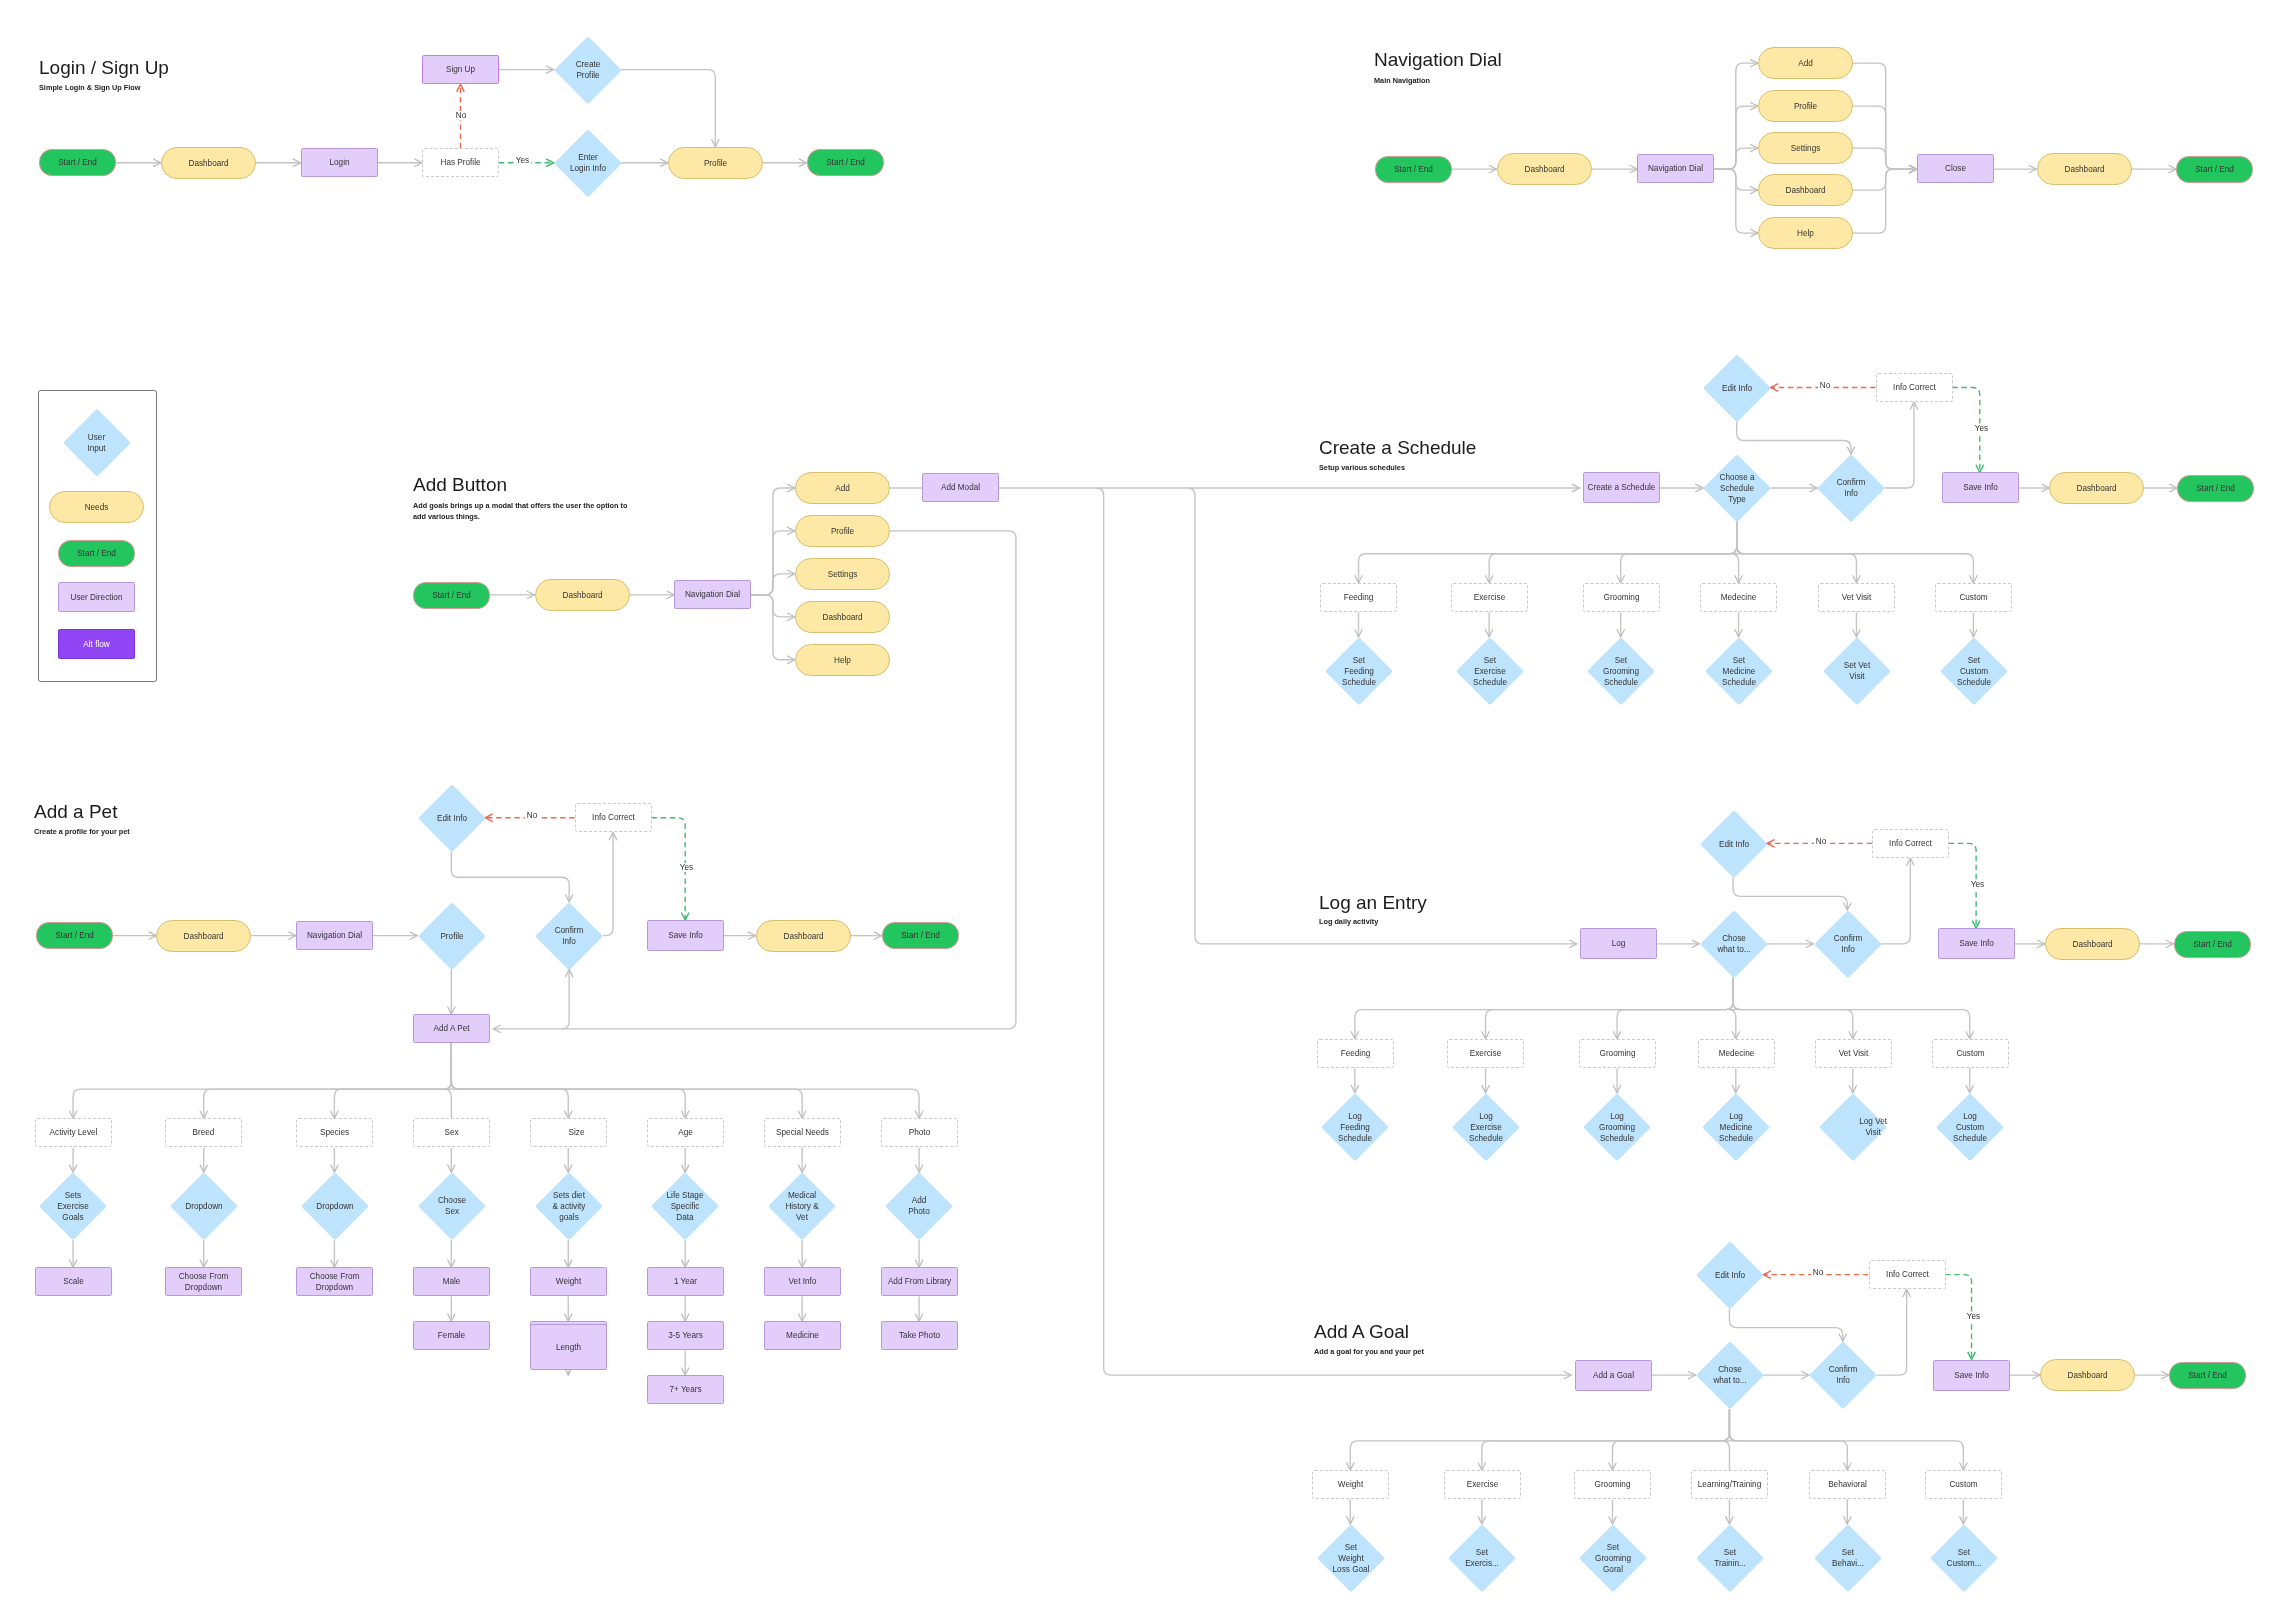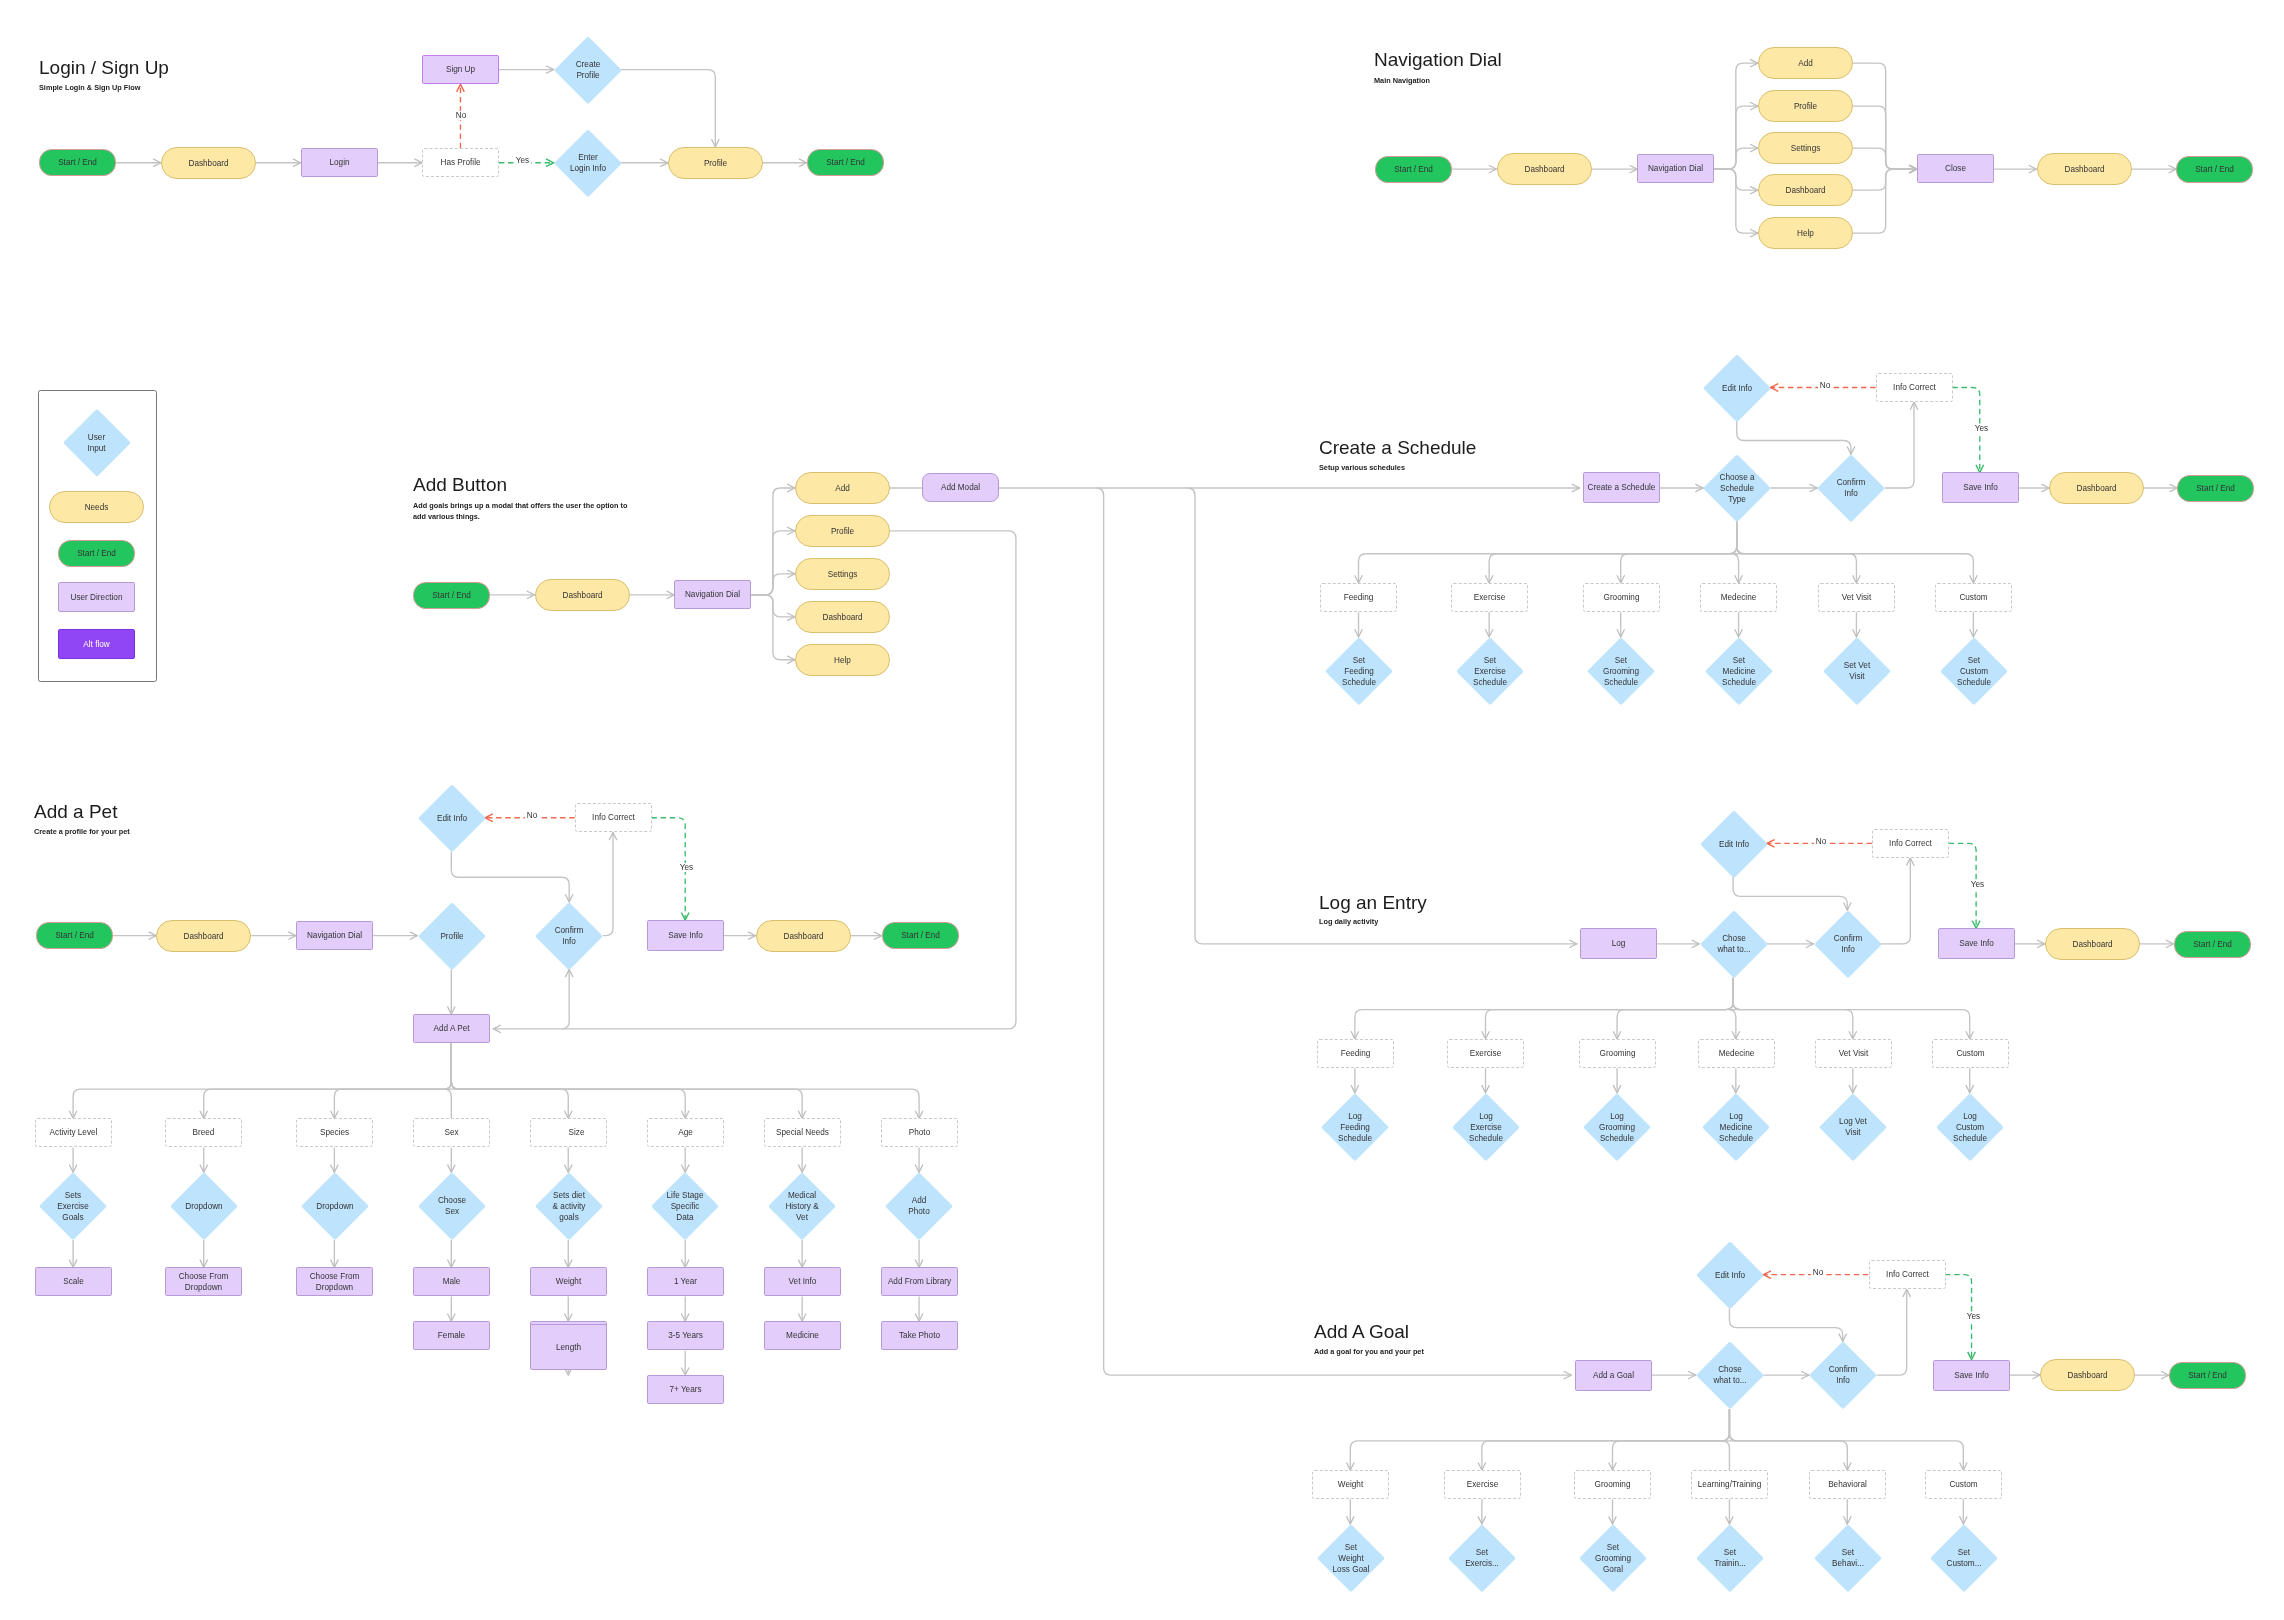--- a/index.html
+++ b/index.html
@@ -231,21 +231,21 @@
       <div class="node page" style="left: 2037px; top: 153px; width: 95px; height: 32px;">Dashboard</div>
       <div class="node startend" style="left: 2176px; top: 156px; width: 77px; height: 26.5px;">Start / End</div>
       <div class="node startend" style="left: 413px; top: 582px; width: 77px; height: 26.5px;">Start / End</div>
       <div class="node page" style="left: 535px; top: 579px; width: 95px; height: 32px;">Dashboard</div>
       <div class="node direction" style="left: 674px; top: 580px; width: 77px; height: 29px;">Navigation Dial</div>
       <div class="node page" style="left: 795px; top: 472px; width: 95px; height: 32px;">Add</div>
       <div class="node page" style="left: 795px; top: 515px; width: 95px; height: 32px;">Profile</div>
       <div class="node page" style="left: 795px; top: 558px; width: 95px; height: 32px;">Settings</div>
       <div class="node page" style="left: 795px; top: 601px; width: 95px; height: 32px;">Dashboard</div>
       <div class="node page" style="left: 795px; top: 644px; width: 95px; height: 32px;">Help</div>
-      <div class="node direction" style="left: 922px; top: 473px; width: 77px; height: 29px; border-radius: 8px;">Add Modal</div>
+      <div class="node direction" style="left: 922px; top: 473px; width: 77px; height: 29px;">Add Modal</div>
       <div class="node direction" style="left: 1583px; top: 472px; width: 77px; height: 31px;">Create a Schedule</div>
       <div class="node decision" style="left: 1703px; top: 454px; width: 68px; height: 68px;"><span>Choose a
 Schedule
 Type</span></div>
       <div class="node decision" style="left: 1817px; top: 454px; width: 68px; height: 68px;"><span>Confirm
 Info</span></div>
       <div class="node decision" style="left: 1703px; top: 354px; width: 68px; height: 68px;"><span>Edit Info</span></div>
       <div class="node question" style="left: 1876px; top: 373px; width: 77px; height: 29px;">Info Correct</div>
       <div class="node direction" style="left: 1942px; top: 472px; width: 77px; height: 31px;">Save Info</div>
       <div class="node page" style="left: 2049px; top: 472px; width: 95px; height: 32px;">Dashboard</div>
@@ -297,21 +297,21 @@
 Schedule</span></div>
       <div class="node question" style="left: 1579px; top: 1039px; width: 77px; height: 29px;">Grooming</div>
       <div class="node decision" style="left: 1583px; top: 1093px; width: 68px; height: 68px;"><span>Log
 Grooming
 Schedule</span></div>
       <div class="node question" style="left: 1698px; top: 1039px; width: 77px; height: 29px;">Medecine</div>
       <div class="node decision" style="left: 1702px; top: 1093px; width: 68px; height: 68px;"><span>Log
 Medicine
 Schedule</span></div>
       <div class="node question" style="left: 1815px; top: 1039px; width: 77px; height: 29px;">Vet Visit</div>
-      <div class="node decision" style="left: 1819px; top: 1093px; width: 68px; height: 68px;"><span>Log Vet
+      <div class="node decision" style="left: 1819px; top: 1093px; width: 68px; height: 68px; justify-content: flex-end;"><span>Log Vet
 Visit</span></div>
       <div class="node question" style="left: 1932px; top: 1039px; width: 77px; height: 29px;">Custom</div>
       <div class="node decision" style="left: 1936px; top: 1093px; width: 68px; height: 68px;"><span>Log
 Custom
 Schedule</span></div>
       <div class="node direction" style="left: 1575px; top: 1360px; width: 77px; height: 31px;">Add a Goal</div>
       <div class="node decision" style="left: 1696px; top: 1341px; width: 68px; height: 68px;"><span>Chose
 what to...</span></div>
       <div class="node decision" style="left: 1809px; top: 1341px; width: 68px; height: 68px;"><span>Confirm
 Info</span></div>

